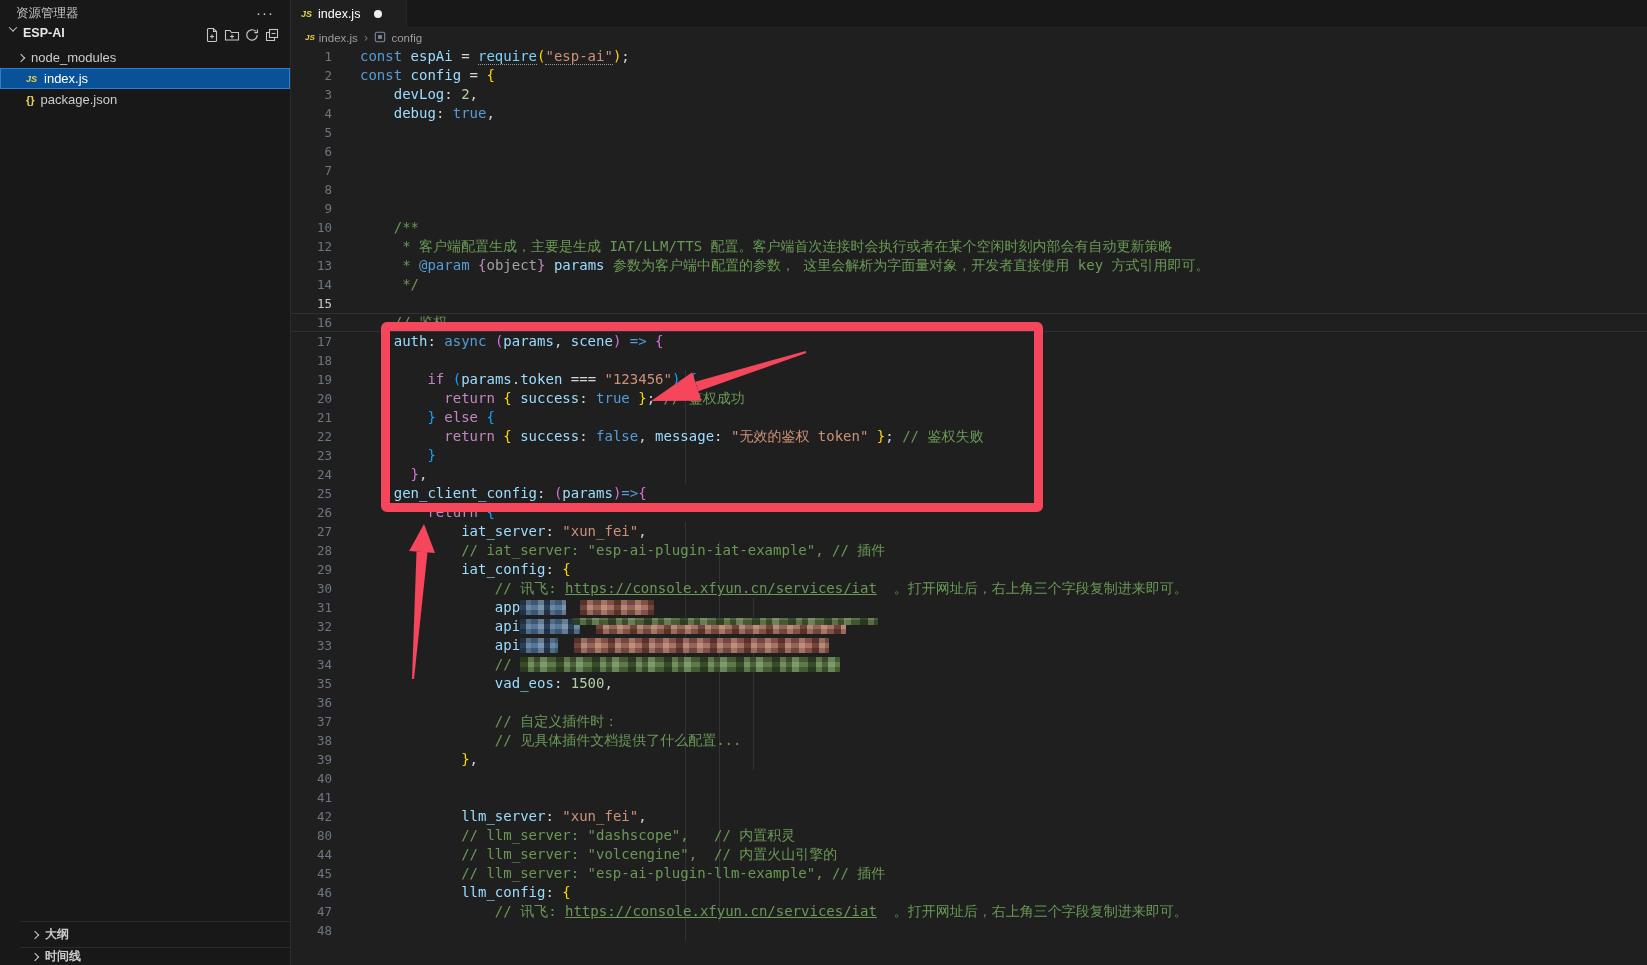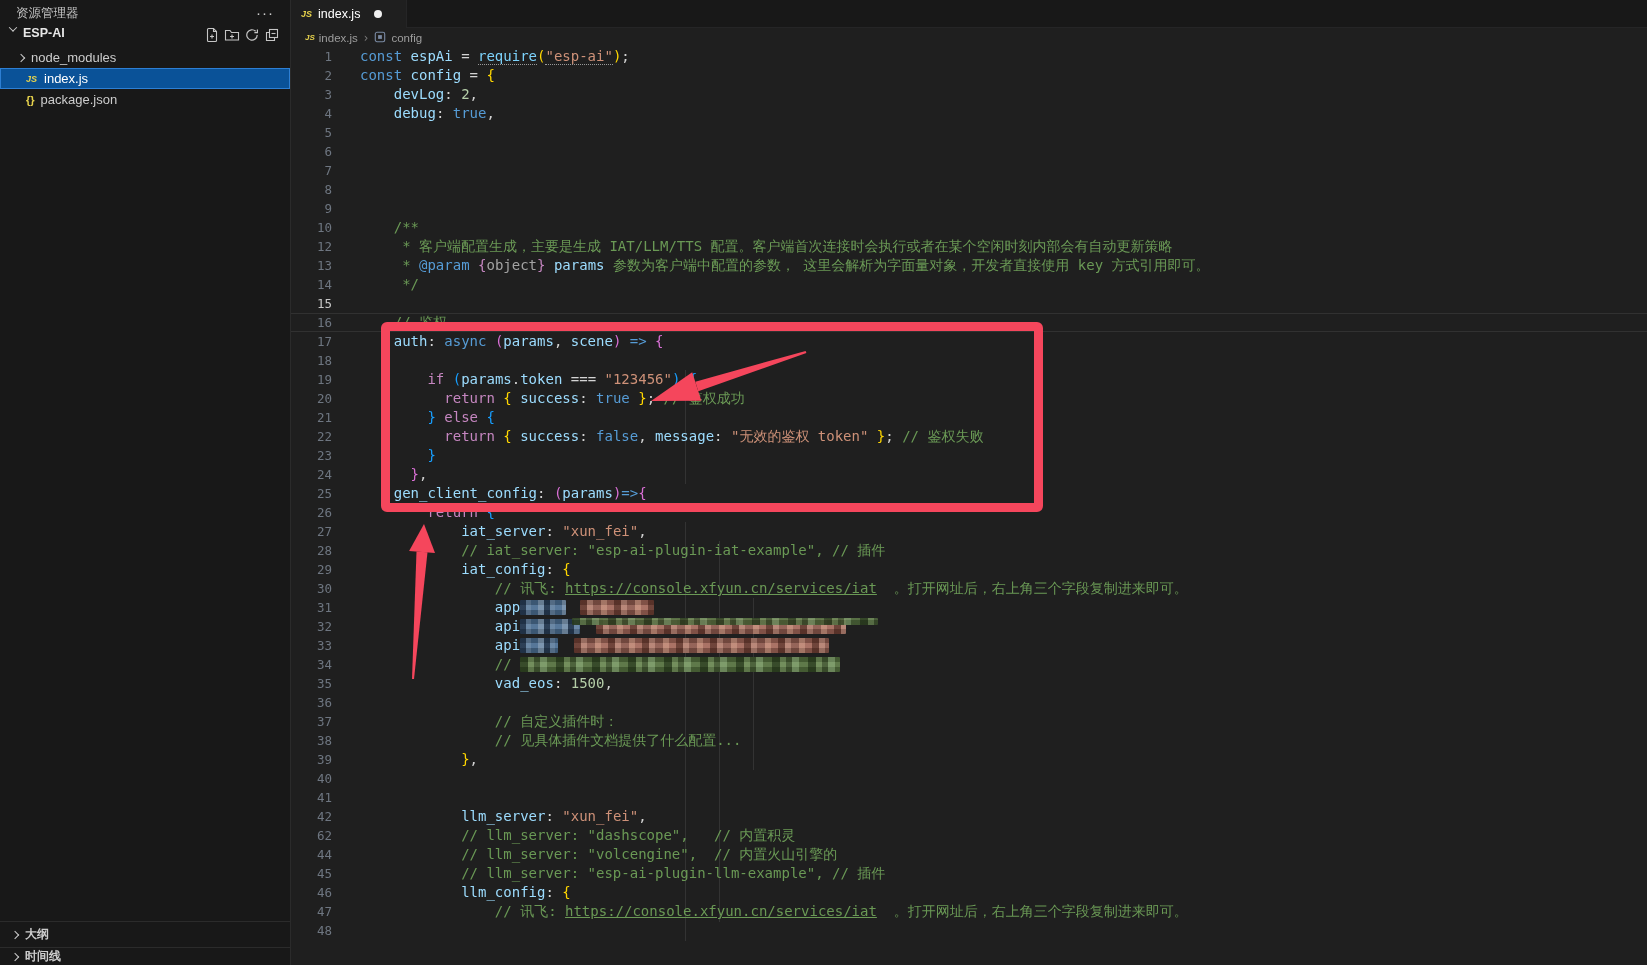--- a/index.html
+++ b/index.html
@@ -15,21 +15,21 @@
   .tool-ic svg{display:block}
   .chev{display:inline-block;width:5px;height:5px;border-right:1.4px solid #cccccc;border-bottom:1.4px solid #cccccc;margin:0 7px 0 4px;}
   .chev.down{transform:rotate(45deg) translate(-1px,-1px);}
   .chev.right{transform:rotate(-45deg);}
   .sb-item{height:21px;display:flex;align-items:center;font-size:13px;color:#cccccc;cursor:pointer;white-space:nowrap;}
   .sb-item .file-ind{width:26px;flex:none}
   .sb-item.selected{background:#0a5298;outline:1px solid #2d7fd4;outline-offset:-1px;color:#ffffff;}
   .badge-js{font-size:9px;font-weight:700;color:#e8d44d;margin-right:7px;font-family:"Liberation Sans",sans-serif;font-style:italic;}
   .badge-json{font-size:11px;font-weight:700;color:#e8d44d;margin-right:6px;}
   .sb-panel{height:25px;display:flex;align-items:center;border-top:1px solid #2b2b2b;font-weight:700;font-size:12px;color:#cccccc;cursor:pointer;}
-  .sb-bottom{position:absolute;left:0;bottom:0;width:290px;}
+  .sb-bottom{position:absolute;left:0;bottom:0;width:290px;padding-left:20px;}
   .sb-divider{position:absolute;left:290px;top:0;width:1px;height:965px;background:#2b2b2b;}
   
   .editor{position:absolute;left:291px;top:0;width:1356px;height:965px;background:#1f1f1f;}
   .tabstrip{position:absolute;left:0;top:0;width:100%;height:28px;background:#181818;border-bottom:1px solid #252526;box-sizing:border-box;}
   .tab{position:absolute;left:0;top:0;height:28px;width:116px;background:#1f1f1f;display:flex;align-items:center;padding:0 10px;box-sizing:border-box;color:#ffffff;font-size:12.5px;cursor:pointer;border-right:1px solid #252526;}
   .tab .badge-js{margin-right:6px}
   .dirty-dot{width:8px;height:8px;border-radius:50%;background:#f0f0f0;margin-left:14px;flex:none;}
   .breadcrumb{position:absolute;left:0;top:28px;width:100%;height:19px;display:flex;align-items:center;padding-left:14px;font-size:11.5px;color:#9d9d9d;box-sizing:border-box;}
   .breadcrumb .badge-js{font-size:8px;margin-right:4px}
   .bc-sep{margin:0 6px;color:#7a7a7a;font-family:"DejaVu Sans",sans-serif;}
@@ -324,21 +324,21 @@
         </div>
         <div class="row">
           <span class="ln">41</span>
           <span class="lc"></span>
         </div>
         <div class="row">
           <span class="ln">42</span>
           <span class="lc"><span class="pun">            </span><span class="prop">llm_server</span><span class="pun">: </span><span class="str">"xun_fei"</span><span class="pun">,</span></span>
         </div>
         <div class="row">
-          <span class="ln">62</span>
+          <span class="ln">80</span>
           <span class="lc"><span class="pun">            </span><span class="com">// llm_server: "dashscope",   // 内置积灵</span></span>
         </div>
         <div class="row">
           <span class="ln">44</span>
           <span class="lc"><span class="pun">            </span><span class="com">// llm_server: "volcengine",  // 内置火山引擎的</span></span>
         </div>
         <div class="row">
           <span class="ln">45</span>
           <span class="lc"><span class="pun">            </span><span class="com">// llm_server: "esp-ai-plugin-llm-example", // 插件</span></span>
         </div>

